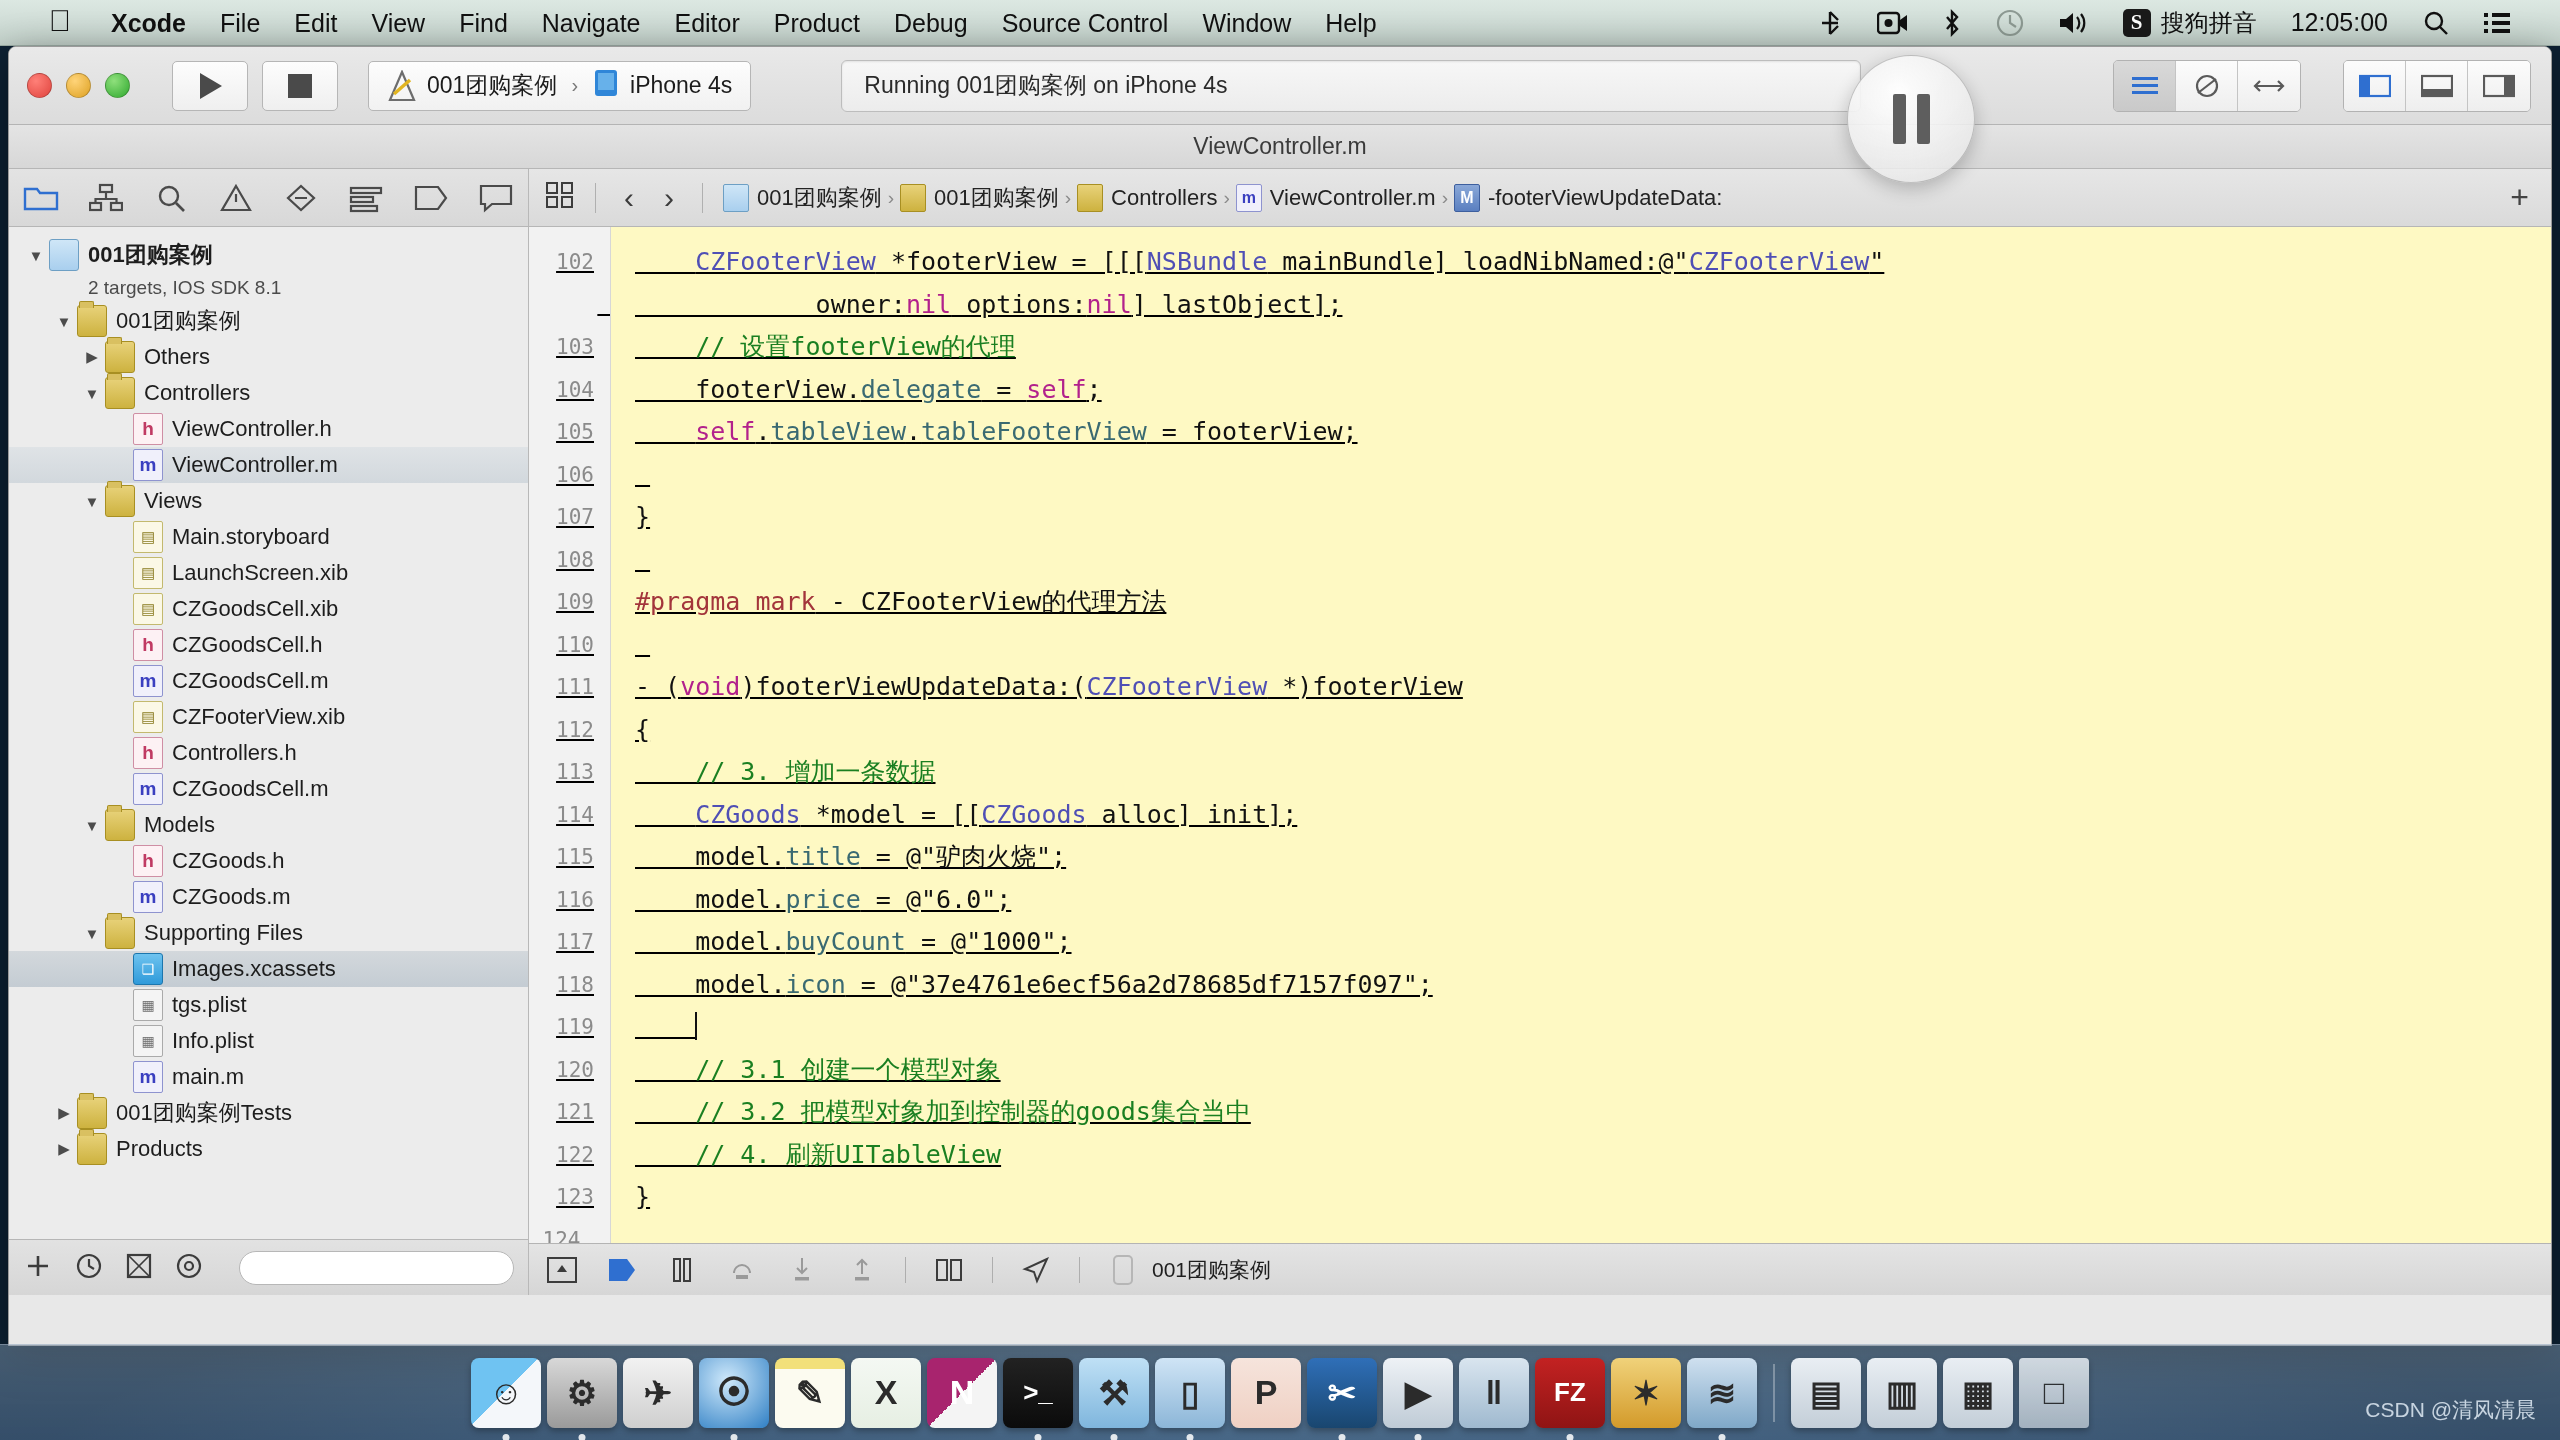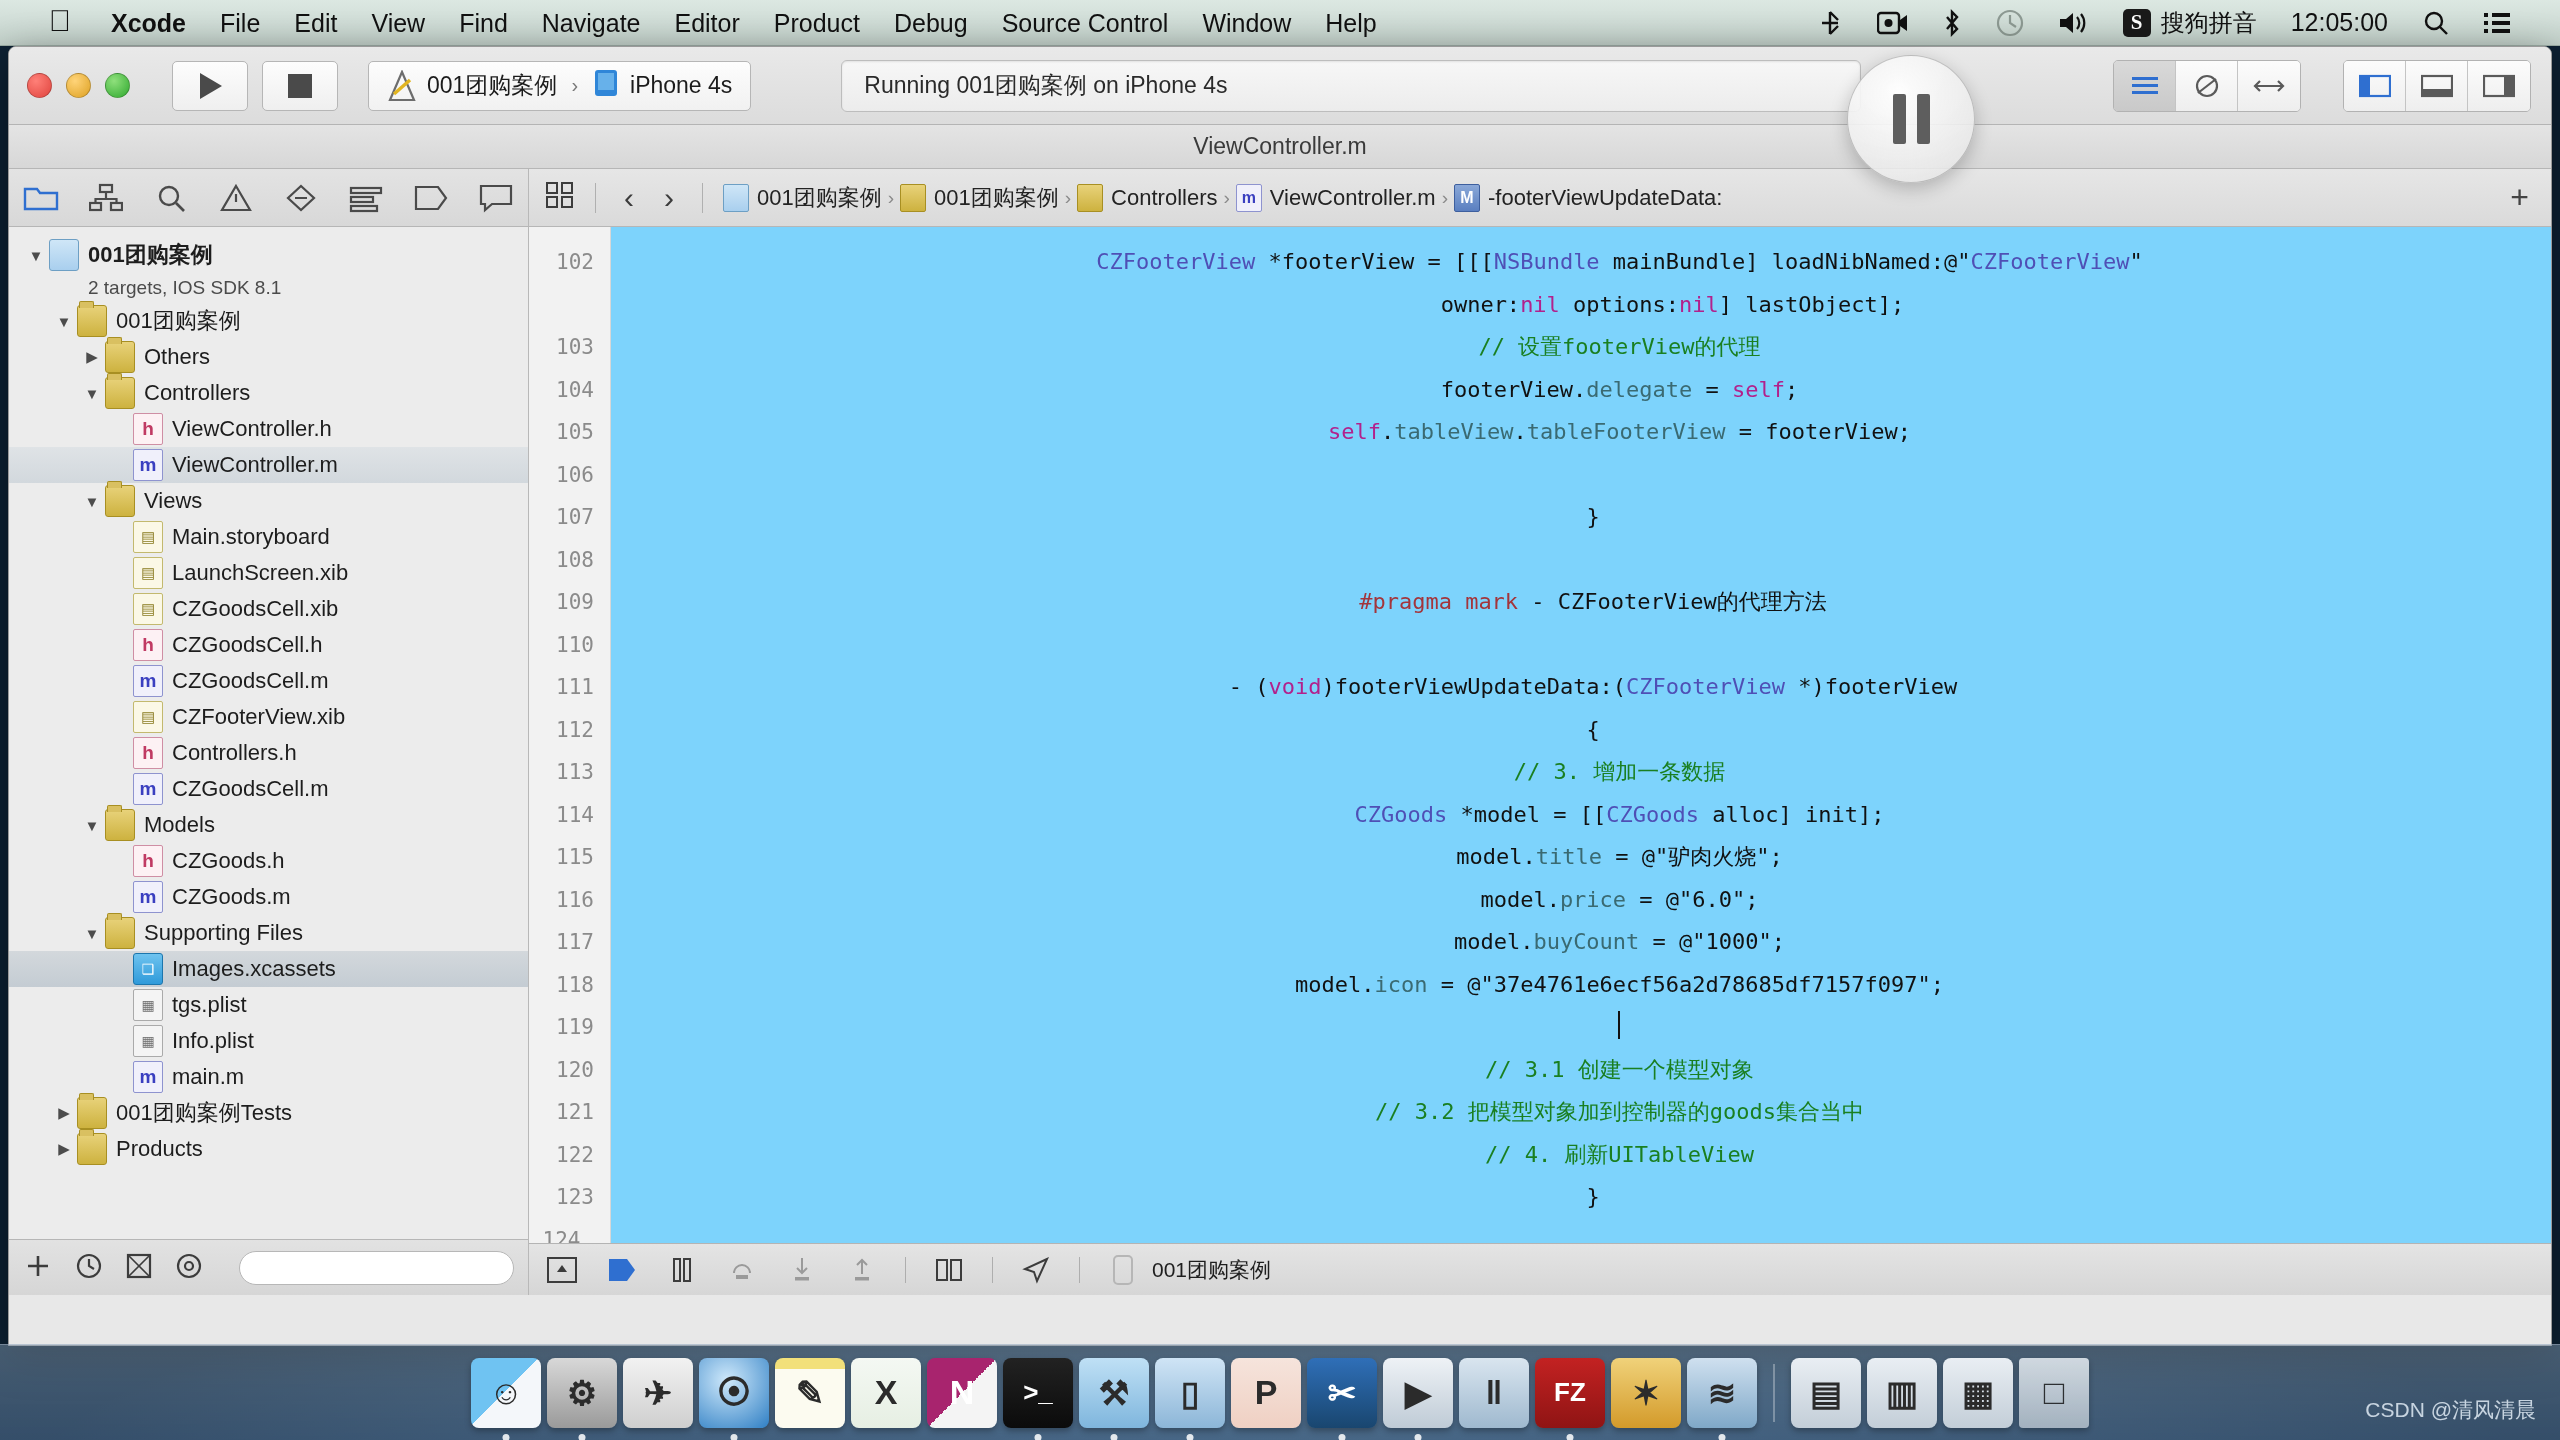--- a/index.html
+++ b/index.html
@@ -191,30 +191,30 @@
   .jb-crumb { display: flex; align-items: center; gap: 8px; }
   .jb-chev { color: #8a8a8a; font-size: 19px; margin: 0 6px; }
   .jb-icon { width: 26px; height: 28px; flex: none; display: flex; align-items: center; justify-content: center;
     font-size: 16px; font-weight: bold; border-radius: 2px; }
   .jb-icon.proj { background: linear-gradient(180deg,#cfe6f7,#a9cfee); border: 1px solid #6d9fc4; }
   .jb-icon.folder { background: linear-gradient(180deg,#e8d27a,#cdb23f); border: 1px solid #a88f22; }
   .jb-icon.m { background: #f0f0fb; border: 1px solid #8e93cf; color: #3a3fc0; }
   .jb-icon.mth { background: linear-gradient(180deg,#8aa8d8,#5a7fc0); border: 1px solid #3d5f9e; color: #fff; }
   #jb-plus { margin-left: auto; font-size: 32px; color: #444; padding-right: 6px; }
 
-  #code-area { flex: 1; position: relative; overflow: hidden; background: #7dd3fc; display: flex; }
+  #code-area { flex: 1; position: relative; overflow: hidden; background: #fef9c3; display: flex; text-decoration: underline; }
   #gutter {
     width: 82px; flex: none; background: #f2f2f2; border-right: 1px solid #d7d7d7;
     padding-top: 14px; text-align: right; font-family: "DejaVu Sans Mono", monospace;
     font-size: 21px; color: #8b8b8b; line-height: 42.5px;
   }
   #code-scroll { flex: 1; padding: 14px 0 0 24px; overflow: hidden; }
   #code-text {
     font-family: "DejaVu Sans Mono", monospace;
-    font-size: 22px; line-height: 42.5px; white-space: pre; color: #111; text-align: center;
+    font-size: 25px; line-height: 42.5px; white-space: pre; color: #111;
   }
   .c-kw   { color: #b2218c; }
   .c-cls  { color: #4f4fb5; }
   .c-cmt  { color: #1a7f21; }
   .c-prop { color: #3a6a72; }
   .c-pre  { color: #a3353b; }
   .caret { display:inline-block; width:2px; height:28px; background:#111; vertical-align:-5px; }
 
   #debugbar {
     height: 52px; background: linear-gradient(180deg,#e4e4e4,#d6d6d6);

